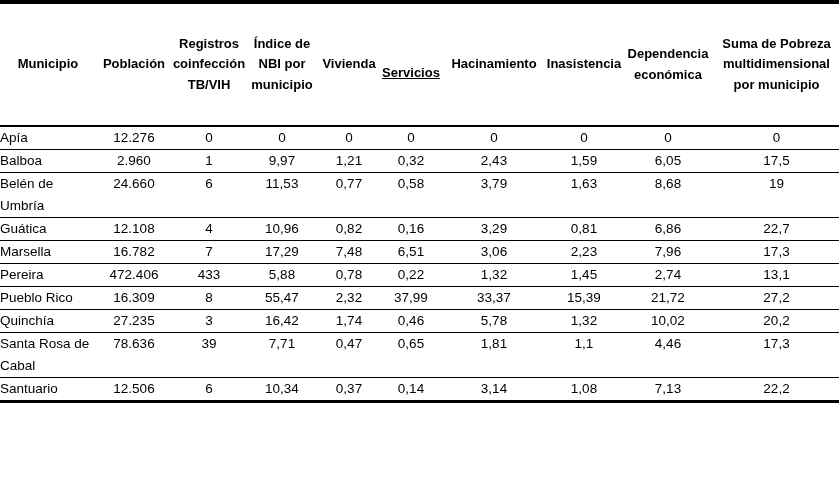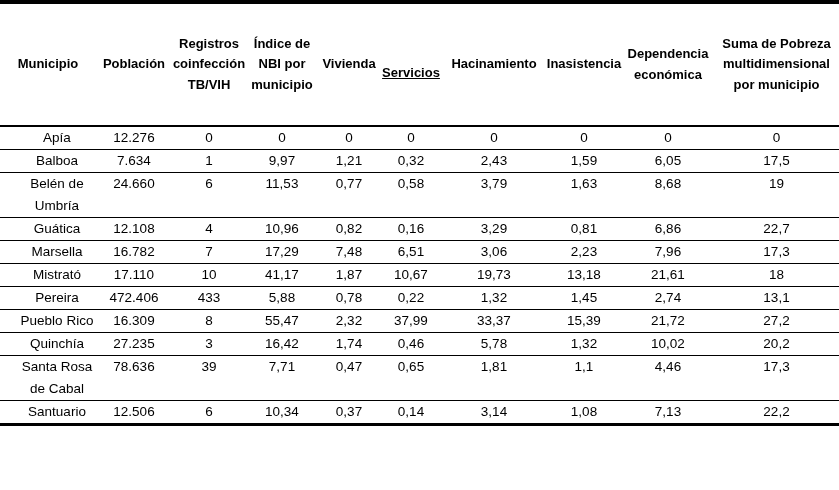--- a/index.html
+++ b/index.html
@@ -46,22 +46,22 @@
   td {
     font-size: 13.5px;
     line-height: 22px;
     text-align: center;
     vertical-align: top;
     padding: 0;
     overflow: visible;
     white-space: normal;
   }
   td:first-child {
-    text-align: center;
-    padding-left: 18px;
+    text-align: left;
+    padding-left: 0;
   }
 </style>
 </head>
 <body>
 
 <div class="page">
   <table class="data-table">
     <colgroup id="colGroup">
         <col style="width: 96px;">
         <col style="width: 76px;">
@@ -96,21 +96,21 @@
           <td>0</td>
           <td>0</td>
           <td>0</td>
           <td>0</td>
           <td>0</td>
           <td>0</td>
           <td>0</td>
         </tr>
         <tr>
           <td>Balboa</td>
-          <td>7.634</td>
+          <td>2.960</td>
           <td>1</td>
           <td>9,97</td>
           <td>1,21</td>
           <td>0,32</td>
           <td>2,43</td>
           <td>1,59</td>
           <td>6,05</td>
           <td>17,5</td>
         </tr>
         <tr>
@@ -143,32 +143,20 @@
           <td>7</td>
           <td>17,29</td>
           <td>7,48</td>
           <td>6,51</td>
           <td>3,06</td>
           <td>2,23</td>
           <td>7,96</td>
           <td>17,3</td>
         </tr>
         <tr>
-          <td>Mistrató</td>
-          <td>17.110</td>
-          <td>10</td>
-          <td>41,17</td>
-          <td>1,87</td>
-          <td>10,67</td>
-          <td>19,73</td>
-          <td>13,18</td>
-          <td>21,61</td>
-          <td>18</td>
-        </tr>
-        <tr>
           <td>Pereira</td>
           <td>472.406</td>
           <td>433</td>
           <td>5,88</td>
           <td>0,78</td>
           <td>0,22</td>
           <td>1,32</td>
           <td>1,45</td>
           <td>2,74</td>
           <td>13,1</td>

